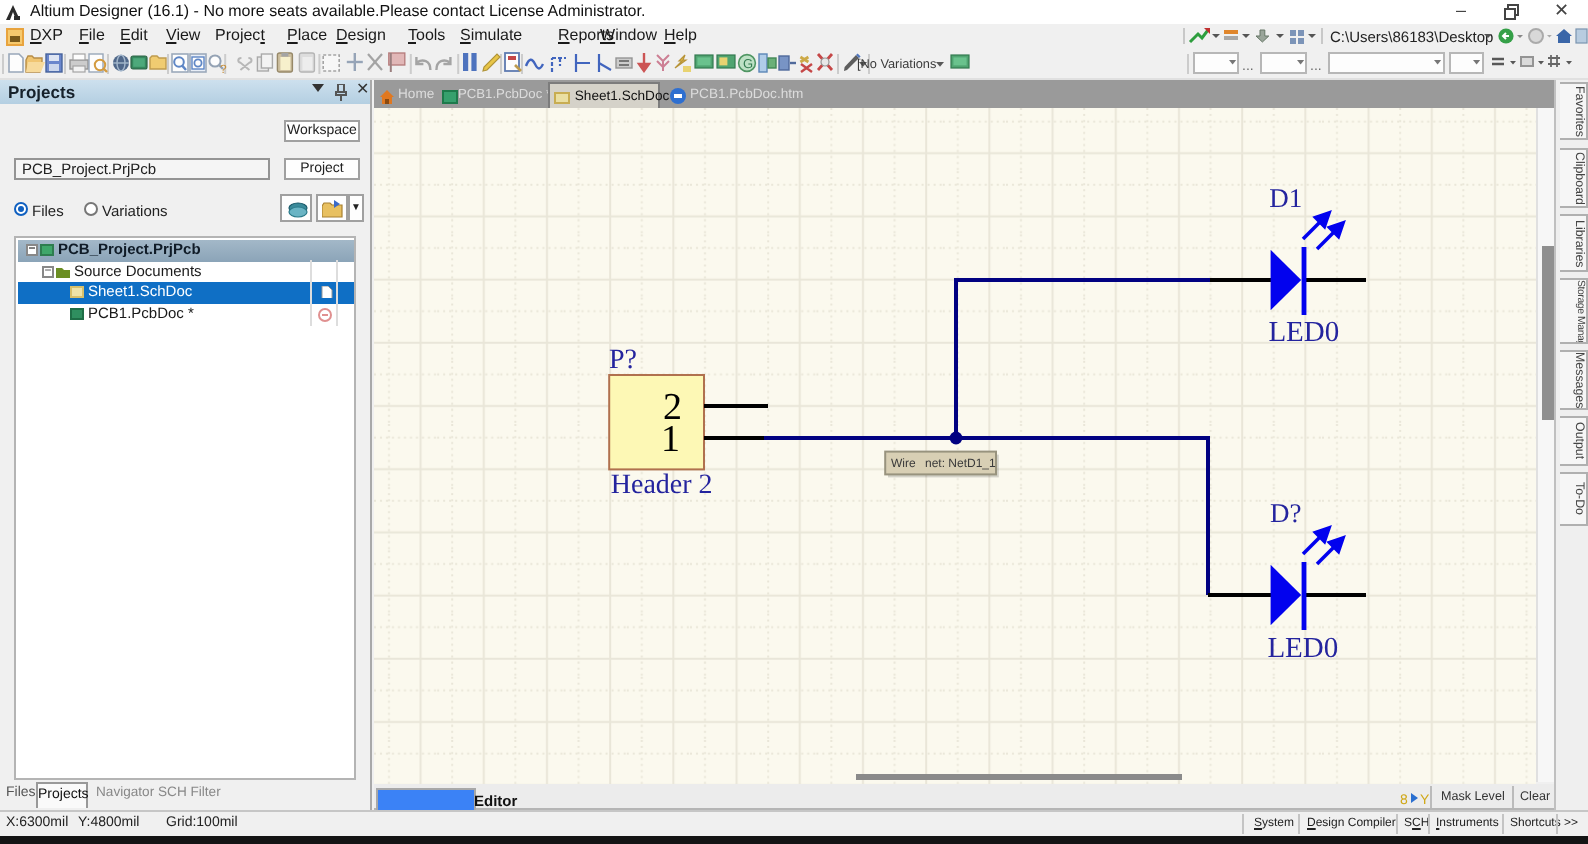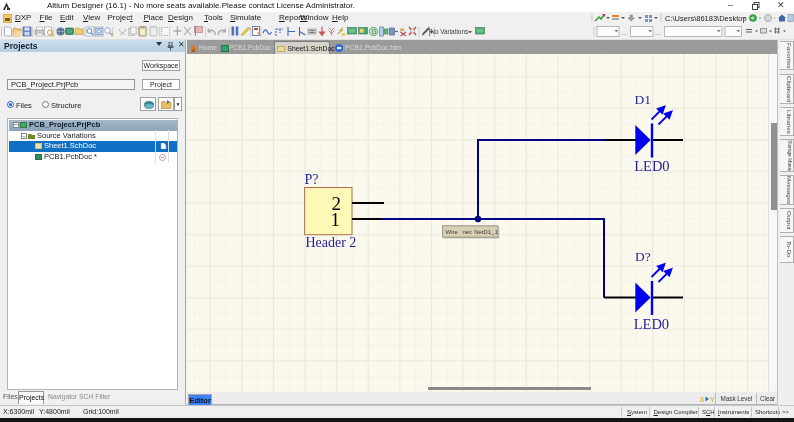--- a/index.html
+++ b/index.html
@@ -1,21 +1,21 @@
 <!DOCTYPE html>
 <html><head>
 <meta charset="utf-8">
 <style>
 * { margin:0; padding:0; box-sizing:border-box; }
 html,body { width:794px; height:422px; overflow:hidden; }
 body { font-family:"Liberation Sans", sans-serif; position:relative; background:#f0f0f0; }
 .abs { position:absolute; }
 
 #titlebar { left:0; top:0; width:794px; height:12px; background:#ffffff; }
-#titletext { left:15px; top:1px; font-size:8px; color:#111;margin-left:32px; }
+#titletext { left:15px; top:1px; font-size:8px; color:#111; }
 .winbtn { top:0px; font-size:9px; color:#444; line-height:11px; }
 
 #menubar { left:0; top:12px; width:794px; height:12px; background:#f0f0f0; }
 .mi { position:absolute; top:1px; font-size:8px; color:#1a1a1a; }
 .mi u { text-decoration:underline; }
 
 #toolbar { left:0; top:24px; width:794px; height:16px; background:#f0f0f0; border-bottom:1px solid #e0e0e0; }
 
 #leftpanel { left:0; top:40px; width:186px; height:365px; background:#f0f0f0; border-right:1px solid #a9a9a9; }
 #pheader { left:0; top:0; width:185px; height:12px; background:linear-gradient(#cde0ee,#b4cfe2); }
@@ -36,21 +36,21 @@
 
 #tabbar { left:187px; top:40px; width:590px; height:14px; background:#9a9a9a; }
 .dtab { position:absolute; top:1px; height:13px; font-size:6.8px; color:#dcdcdc; line-height:13px; white-space:nowrap; }
 .dtab.act { background:#d5d2c9; color:#111; border:1px solid #7c7c7c; border-bottom:none; }
 #canvas { left:187px; top:54px; width:581px; height:337.5px; background:#fbf9ee; overflow:hidden; }
 #hscroll { left:187px; top:386px; width:581px; height:5.5px; }
 #hthumb { left:241px; top:0.5px; width:163px; height:3.5px; background:#8a8a8a; }
 #vscroll { left:768px; top:54px; width:9px; height:337px; background:#f7f7f7; border-left:1px solid #e0e0e0;}
 #vthumb { left:1.5px; top:69px; width:6px; height:87px; background:#8f8f8f; }
 #editrow { left:187px; top:391.5px; width:590px; height:13.5px; background:#ececec; border-bottom:1px solid #b5b5b5; }
-#edtab { position:absolute; left:1px; top:2px; width:24px; height:11.5px; background:#3b82f6; border:1px solid #a8a8a8; border-bottom:none; font-size:7.5px; font-weight:bold; color:#111; text-align:center; line-height:11px; }
+#edtab { position:absolute; left:1px; top:2px; width:24px; height:11.5px; background:#3b82f6; border:1px solid #a8a8a8; border-bottom:none; font-size:7.5px; font-weight:bold; color:#111; text-align:center; line-height:11px;padding-left:48px; }
 .erbtn { position:absolute; top:0; font-size:7px; color:#333; line-height:13px; }
 .ediv { position:absolute; top:1px; width:1px; height:11px; background:#bbb; }
 
 #rightstrip { left:777px; top:40px; width:17px; height:365px; background:#efefef; border-left:1px solid #c0c0c0; }
 .vtab { position:absolute; left:2px; width:14px; background:#f6f6f6; border:1px solid #b0b0b0; border-left:none; writing-mode:vertical-rl; font-size:6.2px; color:#444; text-align:center; overflow:hidden; white-space:nowrap; }
 
 #statusbar { left:0; top:405px; width:794px; height:13px; background:#f0f0f0; border-top:1px solid #c6c6c6; }
 .sseg { position:absolute; top:0; font-size:7px; color:#222; line-height:12px; white-space:nowrap; }
 .sdiv { position:absolute; top:1px; width:1px; height:10px; background:#c4c4c4; }
 #blackbar { left:0; top:418px; width:794px; height:4px; background:#141414; }
@@ -340,21 +340,21 @@
       </svg>
     <div class="phbtn" style="left:178px;">✕</div>
   </div>
   <div class="pbtn" style="left:142px;top:20px;width:38px;height:11px;">Workspace</div>
   <div class="combo" style="left:7px;top:38.5px;width:128px;height:11px;background:#f5f5f5;">PCB_Project.PrjPcb</div>
   <div class="pbtn" style="left:142px;top:38.5px;width:38px;height:11px;">Project</div>
   <div class="rad" style="left:7px;top:61px;background:#fff;border:1.5px solid #1060c0;"></div>
   <div class="rad" style="left:9px;top:63px;width:3px;height:3px;background:#1060c0;border:none;"></div>
   <div class="rlab" style="left:16px;top:61px;">Files</div>
   <div class="rad" style="left:42px;top:61px;background:#fff;border:1px solid #777;"></div>
-  <div class="rlab" style="left:51px;top:61px;">Structure</div>
+  <div class="rlab" style="left:51px;top:61px;">Variations</div>
   <div class="pbtn" style="left:140px;top:57px;width:16px;height:14px;">
       <svg style="position:absolute;left:3px;top:3px" width="10" height="8">
         <ellipse cx="5" cy="3" rx="4.5" ry="2.5" fill="#3a8a9a" stroke="#1a5a6a" stroke-width="0.6"></ellipse>
         <ellipse cx="5" cy="5" rx="4.5" ry="2.5" fill="#6ab4c4" stroke="#2a7a8a" stroke-width="0.6"></ellipse>
       </svg>
     </div>
   <div class="pbtn" style="left:158px;top:57px;width:16px;height:14px;">
       <svg style="position:absolute;left:2px;top:2px" width="11" height="9">
         <path d="M0 3 l1 -1.5 h3 l1 1 h5 v6 h-10 z" fill="#e8c060" stroke="#a88030" stroke-width="0.6"></path>
         <path d="M6 0 l3 2 l-3 2 z" fill="#3a6ac8"></path>
@@ -368,21 +368,21 @@
           <rect width="7" height="6" fill="#2e7d4f"></rect>
           <rect x="1" y="1" width="5" height="4" fill="#3fa76a"></rect>
         </svg>
       <span style="position:absolute;left:20px;">PCB_Project.PrjPcb</span>
     </div>
     <div class="trow" style="top:11.6px;">
       <span class="texp" style="left:12px;top:2px;">−</span>
       <svg class="ticon" style="left:19px;">
           <path d="M0 1 L3 1 L4 2 L7 2 L7 6 L0 6 Z" fill="#6b8e23"></path>
         </svg>
-      <span style="position:absolute;left:28px;">Source Variations</span>
+      <span style="position:absolute;left:28px;">Source Documents</span>
     </div>
     <div class="trow" style="top:22.2px;background:#0f6fc5;color:#fff;">
       <svg class="ticon" style="left:26px;">
           <rect width="7" height="6" fill="#d8c06a"></rect>
           <rect x="1" y="1" width="5" height="4" fill="#efe3a8"></rect>
         </svg>
       <span style="position:absolute;left:35px;">Sheet1.SchDoc</span>
       <svg class="ticon" style="left:151px;top:1.5px;">
           <path d="M1 0 L4 0 L6 2 L6 8 L1 8 Z" fill="#fff" stroke="#999" stroke-width="0.5"></path>
         </svg>

